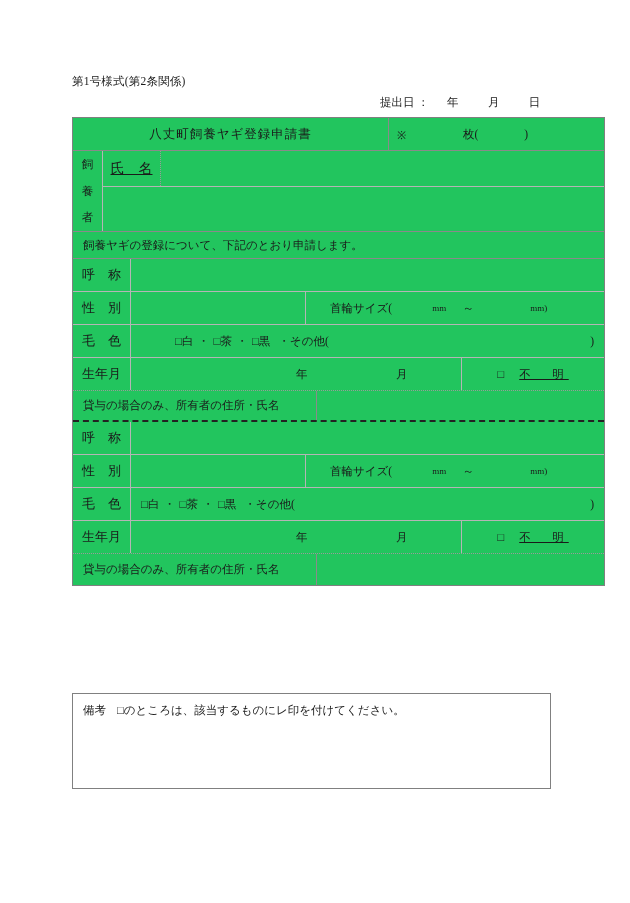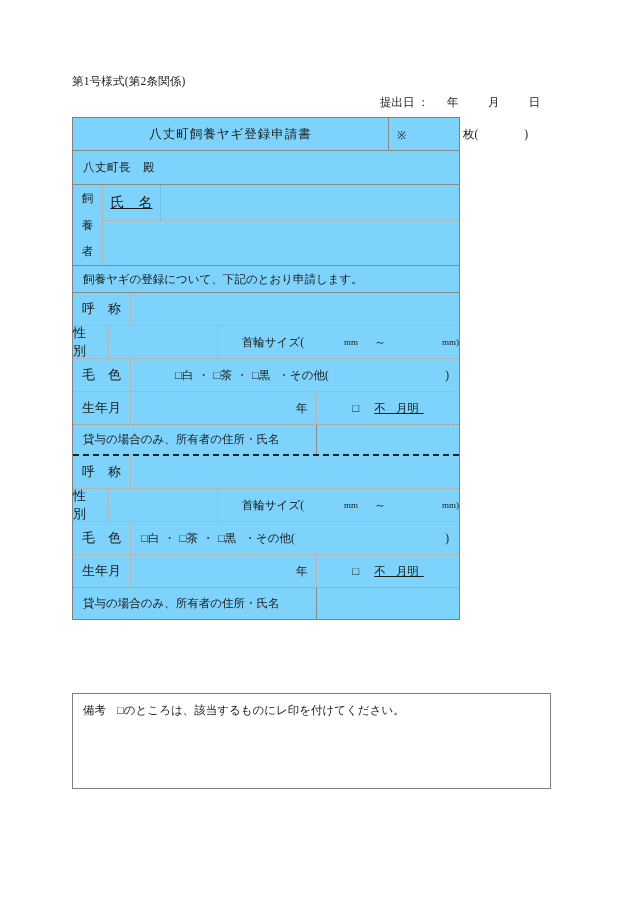--- a/index.html
+++ b/index.html
@@ -44,24 +44,24 @@
     display: inline-block;
     width: 38px;
     text-align: center;
   }
 
   
   .main-table {
     position: absolute;
     left: 72px;
     top: 117px;
-    width: 388px;
+    width: 533px;
     border: 1.6px solid #808080;
     box-sizing: border-box;
-    background: #7dd3fc;
+    background: #22c55e;
   }
 
   .row {
     display: flex;
     box-sizing: border-box;
     position: relative;
   }
   .row.solid-bottom { border-bottom: 1.3px solid #8a8a8a; }
   .row.thin-bottom  { border-bottom: 1px solid #b5b5b5; }
   .row.dotted-bottom { border-bottom: 1px dotted #9a9a9a; }
@@ -311,23 +311,20 @@
     <div class="row solid-bottom title-row">
       <div class="cell title-cell vsolid-right">
         <span class="t-text">八丈町飼養ヤギ登録申請書</span>
       </div>
       <div class="cell sheets-cell">
         <span class="mark">※</span>
         <span class="mai">枚(　　　　)</span>
       </div>
     </div>
 
-    <div class="row solid-bottom mayor-row">
-      <div class="cell mayor-cell">八丈町長　殿</div>
-    </div>
 
     <div class="keeper-block">
       <div class="keeper-vert">
         <div class="kv-char">飼</div>
         <div class="kv-char">養</div>
         <div class="kv-char">者</div>
       </div>
       <div class="keeper-rows">
 
         <div class="k-row thin-bottom" style="height:36px;">

